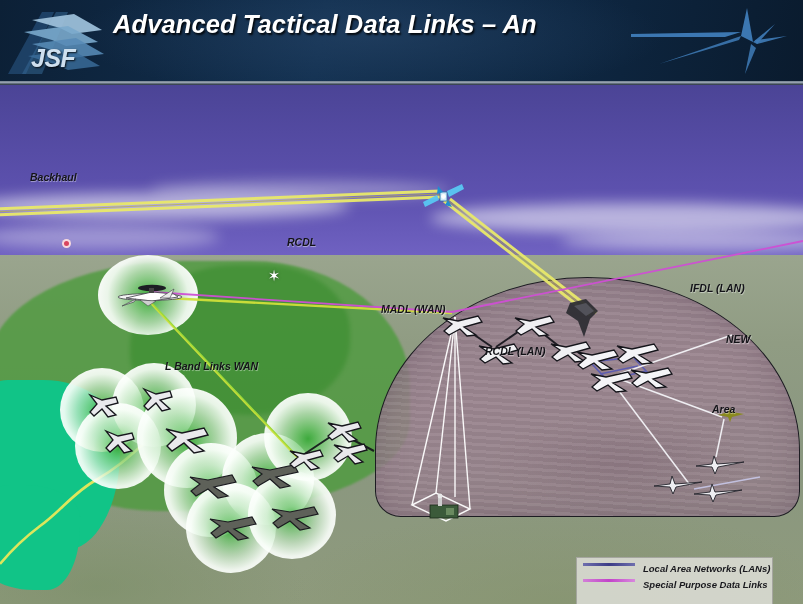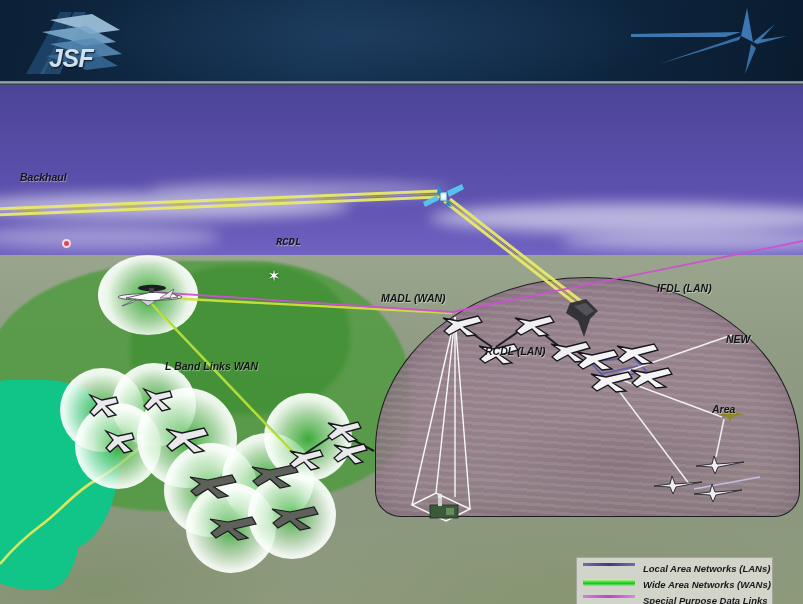--- a/index.html
+++ b/index.html
@@ -26,21 +26,21 @@
   #title-block {
     position:absolute; left:113px; top:9px; width:520px;
   }
   #title-block .tline {
     font-style:italic; font-weight:bold; font-size:25.5px;
     color:#ffffff; letter-spacing:0.1px; line-height:30px;
     text-shadow:1.5px 1.5px 2px rgba(0,0,0,0.85);
     white-space:nowrap;
   }
   
-  #jsf-logo { position:absolute; left:20px; top:4px; width:105px; height:78px; }
+  #jsf-logo { position:absolute; left:2px; top:4px; width:105px; height:78px; }
   #jsf-logo .jtext {
     position:absolute; left:29px; top:40px;
     font-style:italic; font-weight:bold; font-size:25px;
     color:#cfe0ef; text-shadow:1px 1px 2px rgba(0,0,0,0.8);
     letter-spacing:-0.5px;
   }
   
   #lm-logo { position:absolute; right:14px; top:6px; width:160px; height:72px; }
 
   
@@ -177,20 +177,21 @@
           <path d="M30 16 L72 10 L100 26 L70 30 L58 24 Z" fill="#a7cbe5" opacity="0.92"></path>
           <path d="M22 28 L66 22 L96 38 L64 42 L50 36 Z" fill="#7fb0d4" opacity="0.9"></path>
           <path d="M30 40 L74 34 L102 50 L70 54 L56 48 Z" fill="#5b91bd" opacity="0.88"></path>
           <path d="M26 52 L70 46 L98 62 L66 66 L52 60 Z" fill="#3f73a3" opacity="0.8"></path>
         </g>
       </svg>
       <div class="jtext">JSF</div>
     </div>
 
     <div id="title-block">
+      <div class="tline">Advanced Tactical Data Links – An</div>
     </div>
 
     <div id="lm-logo">
       <svg width="160" height="72" viewBox="0 0 160 72">
         <g fill="#3f7cb8">
           <path d="M2 28 L112 26 L96 31 L2 31 Z" opacity="0.95"></path>
           <path d="M118 2 L124 36 L112 30 Z" opacity="0.95"></path>
           <path d="M124 36 L146 18 L128 38 Z" opacity="0.9"></path>
           <path d="M112 30 L30 58 L110 34 Z" opacity="0.85"></path>
           <path d="M122 38 L116 68 L127 42 Z" opacity="0.85"></path>
@@ -455,38 +456,34 @@
 
     <div class="ac" style="left:424px; top:404px;">
       <svg width="42" height="34" viewBox="0 0 42 34">
         <rect x="6" y="16" width="28" height="13" fill="#3b5a3a" stroke="#1b2a1b" stroke-width="0.8"></rect>
         <rect x="14" y="8" width="4" height="9" fill="#cfcfcf"></rect>
         <circle cx="16" cy="7" r="2.4" fill="#e8e8e8"></circle>
         <rect x="22" y="19" width="8" height="7" fill="#6a8a60"></rect>
       </svg>
     </div>
 
-    <div class="maplabel" style="left:20px;  top:86px;">Backhaul</div>
-    <div class="maplabel" style="left:276px; top:151px;font-family:Liberation Mono, monospace;">RCDL</div>
-    <div class="maplabel" style="left:381px; top:207px;">MADL (WAN)</div>
+    <div class="maplabel" style="left:30px;  top:86px;">Backhaul</div>
+    <div class="maplabel" style="left:287px; top:151px;">RCDL</div>
+    <div class="maplabel" style="left:381px; top:218px;">MADL (WAN)</div>
     <div class="maplabel" style="left:165px; top:275px;">L Band Links WAN</div>
     <div class="maplabel" style="left:485px; top:260px;">RCDL (LAN)</div>
-    <div class="maplabel" style="left:657px; top:197px;">IFDL (LAN)</div>
+    <div class="maplabel" style="left:690px; top:197px;">IFDL (LAN)</div>
     <div class="maplabel" style="left:726px; top:248px;">NEW</div>
     <div class="maplabel" style="left:712px; top:318px;">Area</div>
 
     <div id="legend">
       <div class="lrow">
         <span class="lswatch lan"></span>
         <span class="ltext">Local Area Networks (LANs)</span>
       </div>
       <div class="lrow">
-        <span class="lswatch wan"></span>
-        <span class="ltext">Wide Area Networks (WANs)</span>
-      </div>
-      <div class="lrow">
         <span class="lswatch spec"></span>
         <span class="ltext">Special Purpose Data Links</span>
       </div>
     </div>
 
   </div>
 </div>
 
 </body></html>

